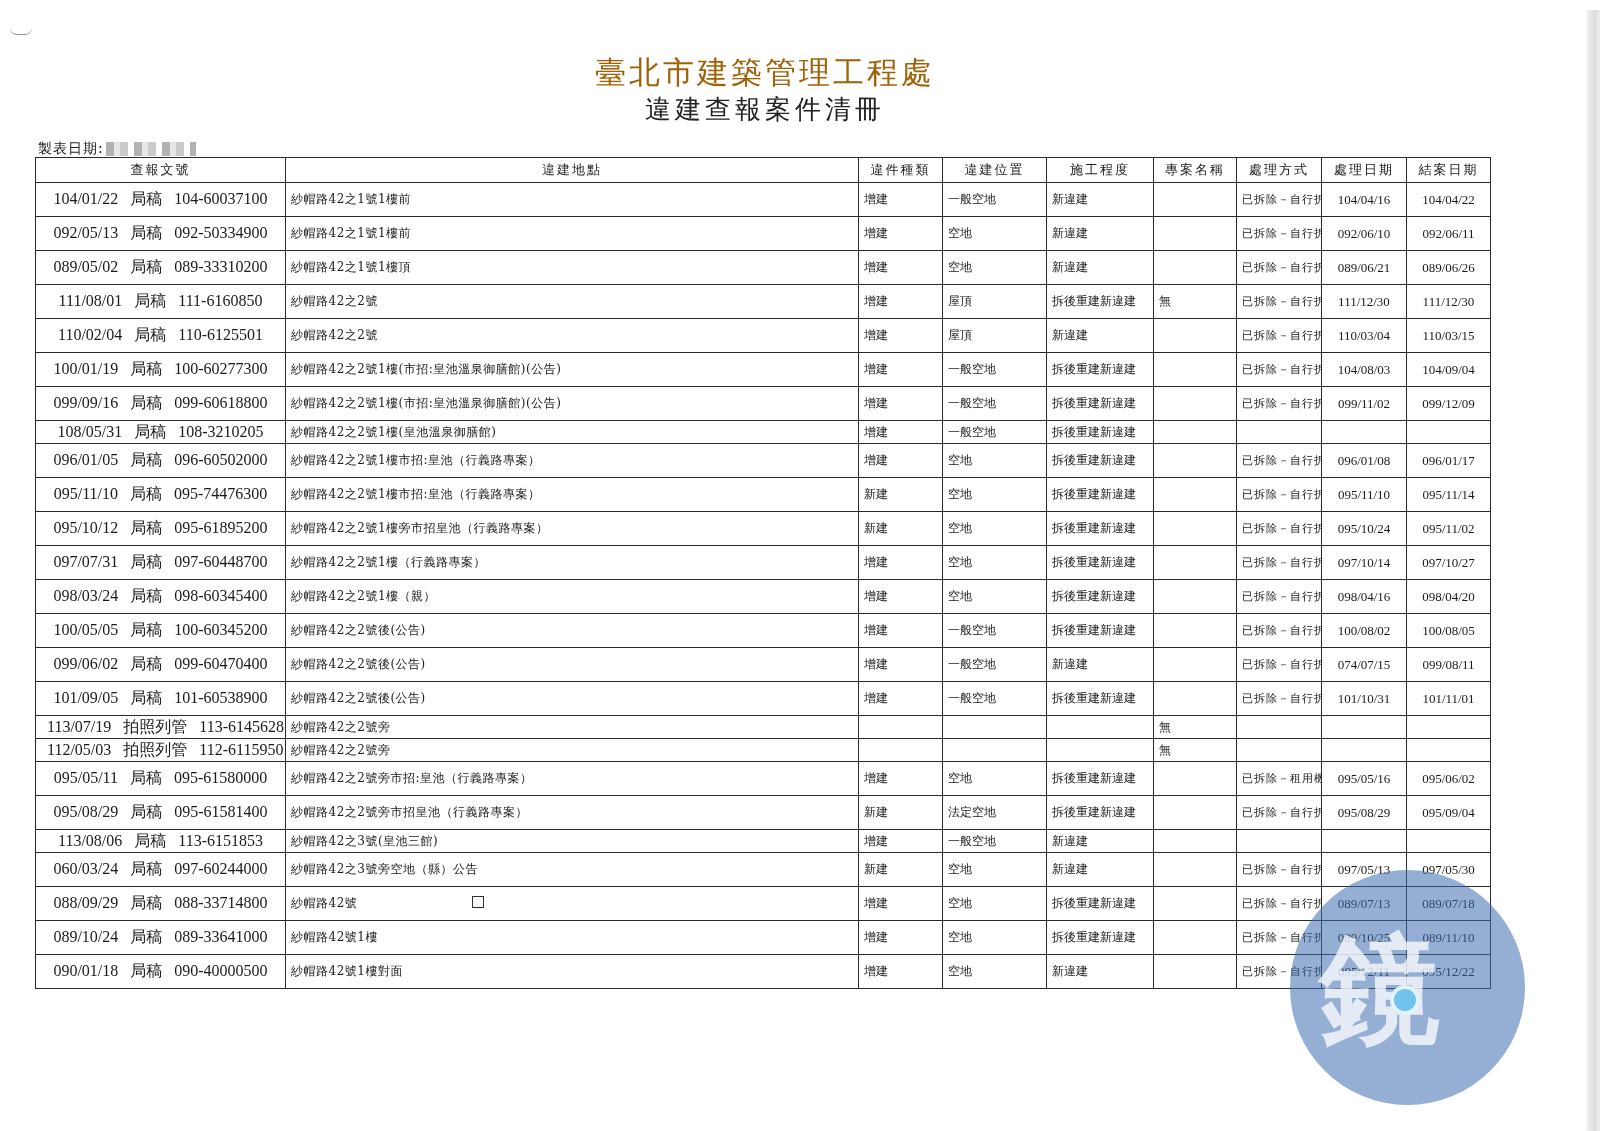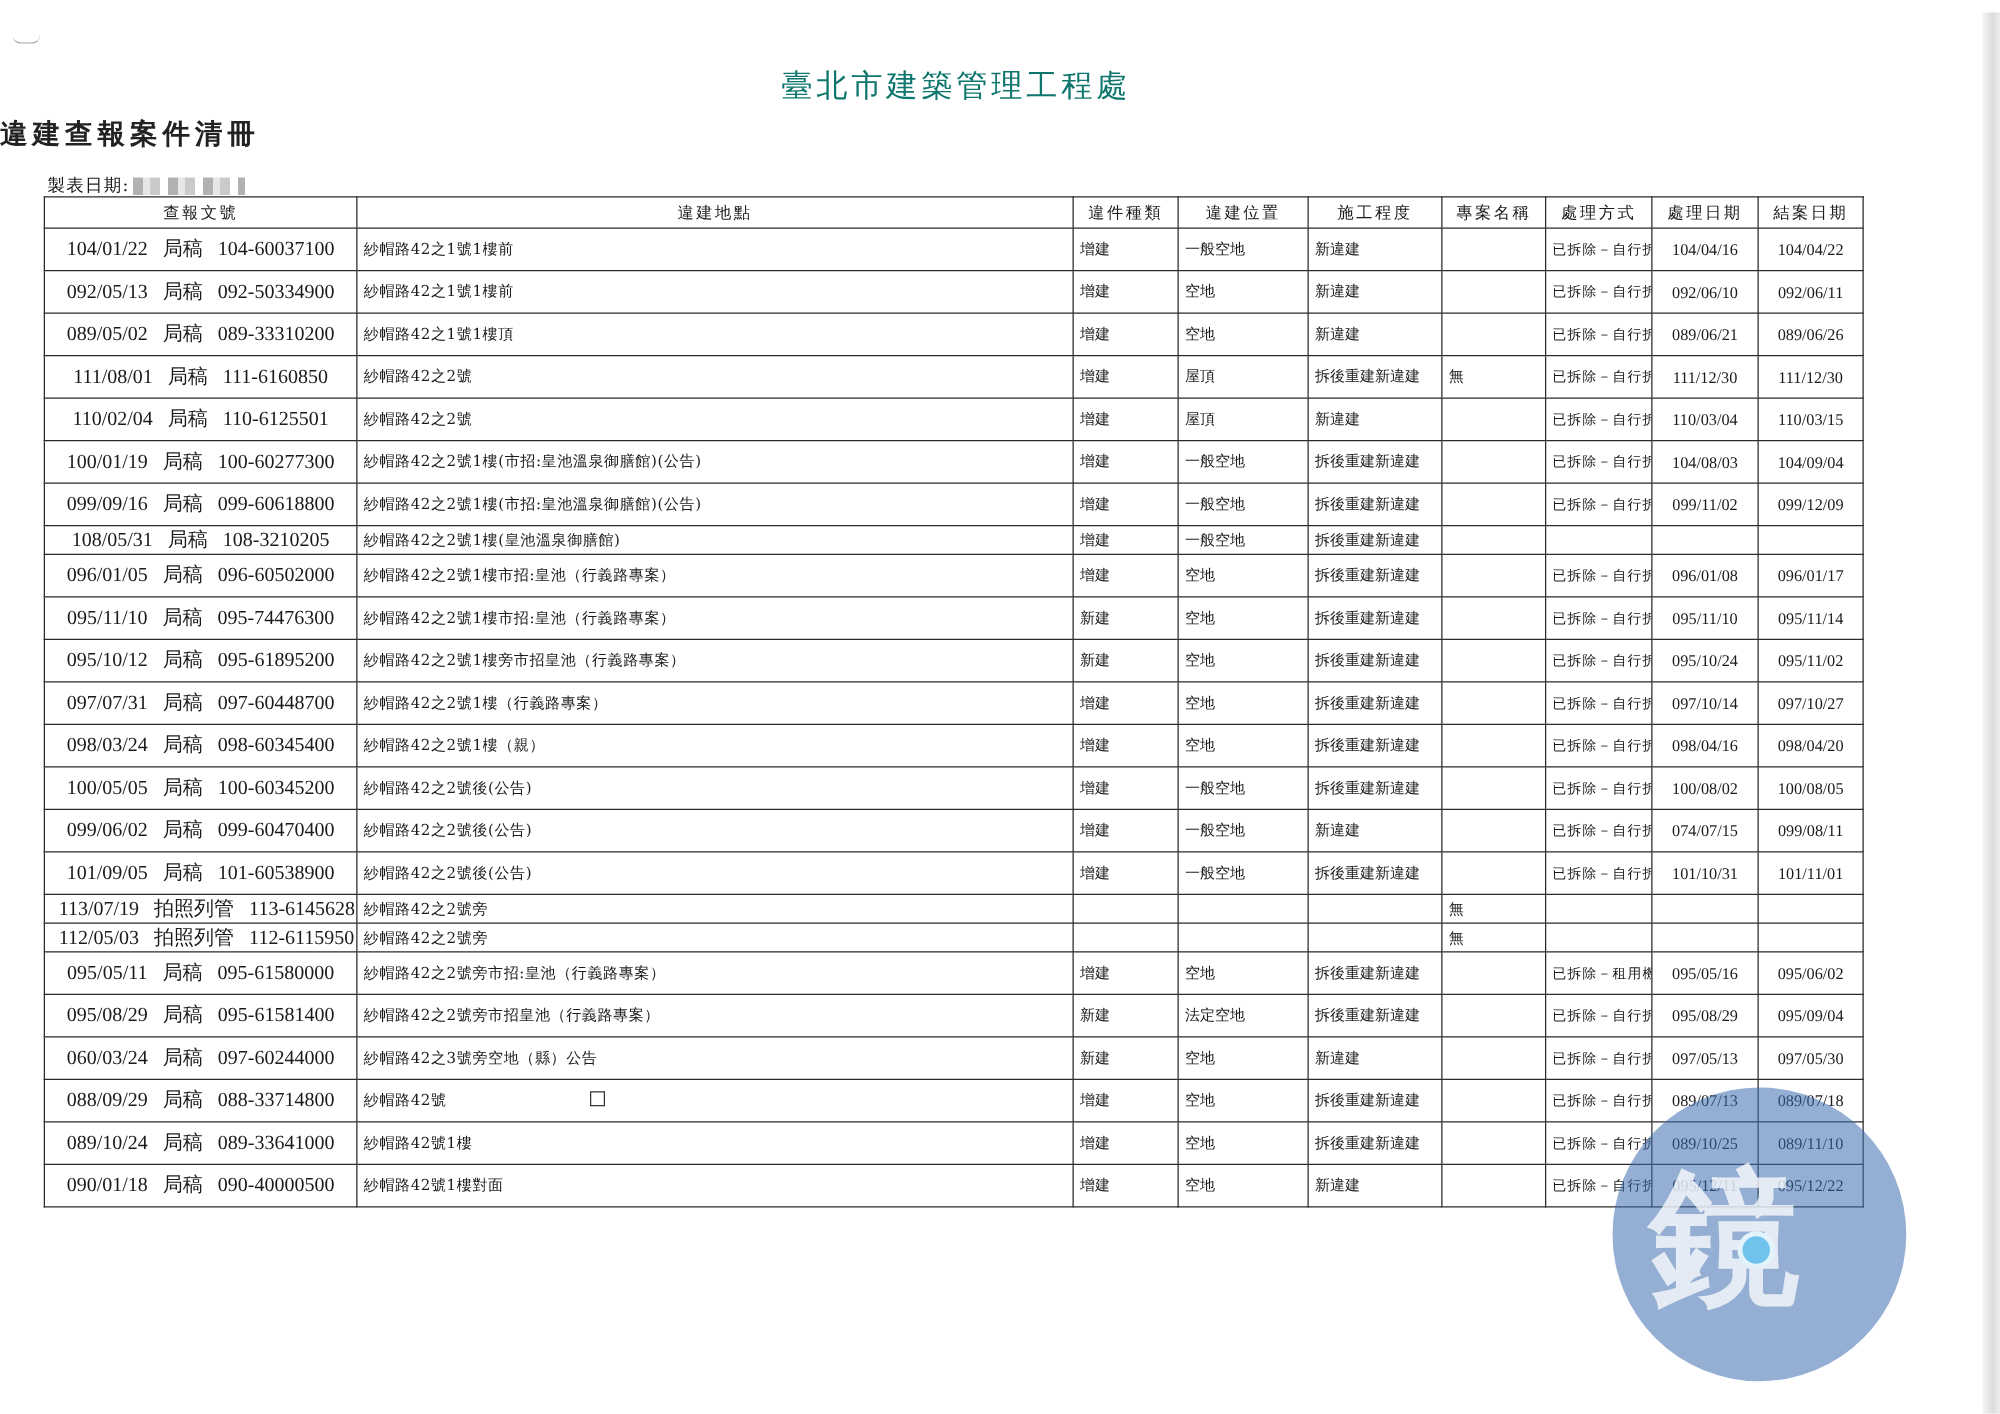--- a/index.html
+++ b/index.html
@@ -5,23 +5,23 @@
   html, body { margin: 0; padding: 0; }
   body {
     width: 1600px; height: 1131px; background: #ffffff; position: relative; overflow: hidden;
     font-family: "DejaVu Serif", "Liberation Serif", serif; color: #1a1a1a;
   }
   .page-edge { position: absolute; top: 10px; right: 0; width: 14px; height: 1121px;
     background: linear-gradient(to right, #f4f4f4, #dcdcdc 60%, #ececec); }
   .scan-mark { position: absolute; left: 10px; top: 28px; width: 22px; height: 6px;
     border-bottom: 1.5px solid #9a9a9a; border-radius: 0 0 8px 8px; }
   .title1 { position: absolute; top: 52px; left: 0; width: 1530px; text-align: center;
-    font-size: 25px; letter-spacing: 3px; color: #0f766e; }
-  .title2 { position: absolute; top: 92px; left: 0; width: 1530px; text-align: left;
-    font-size: 22px; letter-spacing: 4px; color: #222; font-weight: bold; }
+    font-size: 31px; letter-spacing: 3px; color: #a16207; }
+  .title2 { position: absolute; top: 92px; left: 0; width: 1530px; text-align: center;
+    font-size: 26px; letter-spacing: 4px; color: #222; }
   .made-date { position: absolute; top: 140px; left: 38px; font-size: 14px; letter-spacing: 1px;
     display: flex; align-items: center; }
   .redact { display: inline-block; width: 90px; height: 14px; margin-left: 2px;
     background: repeating-linear-gradient(90deg, #9e9e9e 0 8px, #e0e0e0 8px 14px, #bdbdbd 14px 22px, #fff 22px 28px); opacity: .8; }
   table.grid { position: absolute; left: 35px; top: 157px; border-collapse: collapse;
     table-layout: fixed; width: 1455px; font-size: 12px; }
   table.grid th, table.grid td { border: 1.5px solid #2a2a2a; padding: 0 5px; overflow: hidden; white-space: nowrap; }
   table.grid th { height: 24px; font-weight: normal; font-size: 13px; letter-spacing: 2px; text-align: center; }
   table.grid tr.tall td { height: 33px; }
   table.grid tr.short td { height: 22px; margin-top: 20px; }
@@ -291,20 +291,31 @@
         <td class="ref"><span>095/08/29</span><span>局稿</span><span>095-61581400</span></td>
         <td class="addr"><span>紗帽路42之2號旁市招皇池（行義路專案）</span></td>
         <td>新建</td>
         <td>法定空地</td>
         <td>拆後重建新違建</td>
         <td></td>
         <td class="method">已拆除－自行拆除</td>
         <td class="date">095/08/29</td>
         <td class="date">095/09/04</td>
       </tr>
+      <tr class="short">
+        <td class="ref"><span>113/08/06</span><span>局稿</span><span>113-6151853</span></td>
+        <td class="addr"><span>紗帽路42之3號(皇池三館)</span></td>
+        <td>增建</td>
+        <td>一般空地</td>
+        <td>新違建</td>
+        <td></td>
+        <td class="method"></td>
+        <td class="date"></td>
+        <td class="date"></td>
+      </tr>
       <tr class="tall">
         <td class="ref"><span>060/03/24</span><span>局稿</span><span>097-60244000</span></td>
         <td class="addr"><span>紗帽路42之3號旁空地（縣）公告</span></td>
         <td>新建</td>
         <td>空地</td>
         <td>新違建</td>
         <td></td>
         <td class="method">已拆除－自行拆除</td>
         <td class="date">097/05/13</td>
         <td class="date">097/05/30</td>

